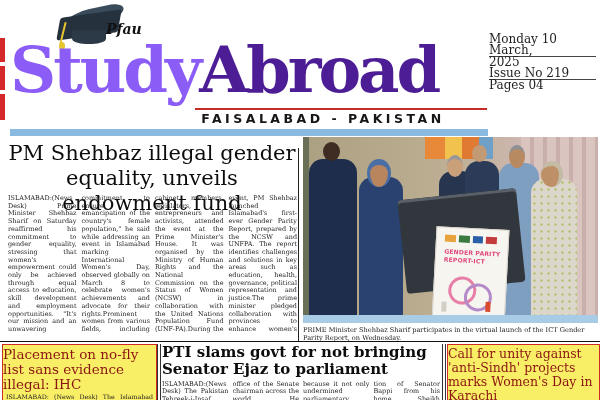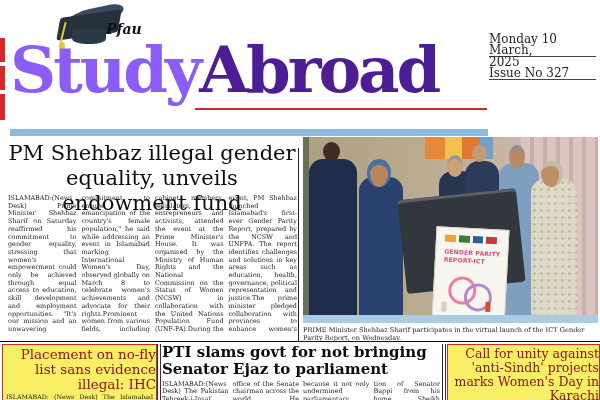--- a/index.html
+++ b/index.html
@@ -58,21 +58,21 @@
   .gsym2{border-color:#b48ac8;}
   .figurine{position:absolute;width:5px;height:10px;}
   .ph-stage{position:absolute;left:0;bottom:0;width:100%;height:8px;background:#a9cce6;z-index:7;}
   #photo-caption{left:303px;top:326px;width:296px;font-size:6.6px;line-height:8px;color:#222;}
 
   
   #hrule{left:0;top:341px;width:600px;height:0;border-top:1.2px solid #111;}
   .ybox{background:#f9ef67;border:1.6px solid #cf2b24;overflow:hidden;}
   #box-left{left:2px;top:344px;width:153px;height:56px;}
   #box-right{left:447px;top:344px;width:151px;height:56px;}
-  .yhead{text-align:right;color:#8b1512;line-height:1.12;margin-top:2px;}
+  .yhead{text-align:left;color:#8b1512;line-height:1.12;margin-top:2px;}
   #box-left .yhead{font-size:13.5px;}
   #box-right .yhead{font-size:12.5px;}
   .ybody{font-size:6.3px;line-height:7.4px;text-align:justify;padding:1px 3px 0 3px;color:#1c1c1c;}
   .dbl-divider{width:2px;border-left:1px solid #333;border-right:1px solid #333;height:56px;top:344px;}
   #div1{left:157px;} #div2{left:442px;}
   #box-mid{left:162px;top:344px;width:278px;height:56px;overflow:hidden;}
   #mid-headline{font-size:15px;line-height:1.12;color:#0d0d0d;font-weight:bold;}
   #mid-cols{display:flex;gap:4px;margin-top:3px;}
   .mid-col{flex:1;font-size:6.45px;line-height:7.7px;text-align:justify;height:24px;overflow:hidden;color:#1c1c1c;}
 </style>
@@ -92,26 +92,28 @@
     <div class="cap-board"></div>
     <div class="cap-base"></div>
     <div class="cap-tassel"></div>
     <div class="cap-knot"></div>
   </div>
   <div id="daily" class="abs">Pfau</div>
   <div id="logo-line" class="abs">
     <span class="logo-red">Study</span><span class="logo-blue">Abroad</span>
   </div>
   <div id="red-rule" class="abs"></div>
+  <div id="tagline" class="abs">FAISALABAD - PAKISTAN</div>
   <div id="blue-bar" class="abs"></div>
 
   <div id="date-block" class="abs">
     <span class="dline u">Monday 10 March,</span>
     <span class="dline">2025</span>
-    <span class="dline u">Issue No 327</span>
+    <span class="dline u">Issue No 219</span>
+    <span class="dline">Pages 04</span>
   </div>
 
   <div id="lead-headline" class="abs">PM Shehbaz illegal gender equality, unveils endowment fund</div>
   <div id="lead-body" class="abs">ISLAMABAD:(News Desk) Prime Minister Shehbaz Sharif on Saturday reaffirmed his commitment to gender equality, stressing that women's empowerment could only be achieved through equal access to education, skill development and employment opportunities. "It's our mission and an unwavering commitment to ensure emancipation of the country's female population," he said while addressing an event in Islamabad marking International Women's Day, observed globally on March 8 to celebrate women's achievements and advocate for their rights.Prominent women from various fields, including cabinet members, legislators, entrepreneurs and activists, attended the event at the Prime Minister's House. It was organised by the Ministry of Human Rights and the National Commission on the Status of Women (NCSW) in collaboration with the United Nations Population Fund (UNF-PA).During the event, PM Shehbaz launched Islamabad's first-ever Gender Parity Report, prepared by the NCSW and UNFPA. The report identifies challenges and solutions in key areas such as education, health, governance, political representation and justice.The prime minister pledged collaboration with provinces to enhance women's participation in economic programmes and announced the establishment of a Working Women's Endowment Fund to support women in overcoming contemporary workplace challenges. "Our 50 per cent female population can become a productive workforce if provided a level playing field," he said.To facilitate working women, he highlighted the establishment of daycare centres in public and private departments across Islamabad, with plans to expand these facilities further.The premier regretted that a large number of highly qualified women in the country quit professional careers in their struggle to balance work and families, resulting in a huge loss of skilled human resources. PM Shehbaz paid tribute to Pakistani women who have played significant roles in female empowerment, mentioning Fatima Jinnah and Begum Raana Liaquat Ali Khan, former PM Benazir Bhutto, Bilquis Edhi, Dr Ruth Pfau, Asma Jahangir and other trailblazers.</div>
   <div id="vdivider" class="abs"></div>
 
   <div id="photo" class="abs">
     <div class="ph-wall"></div>
     <div class="ph-planks"></div>
     <div class="ph-darkedge"></div>

